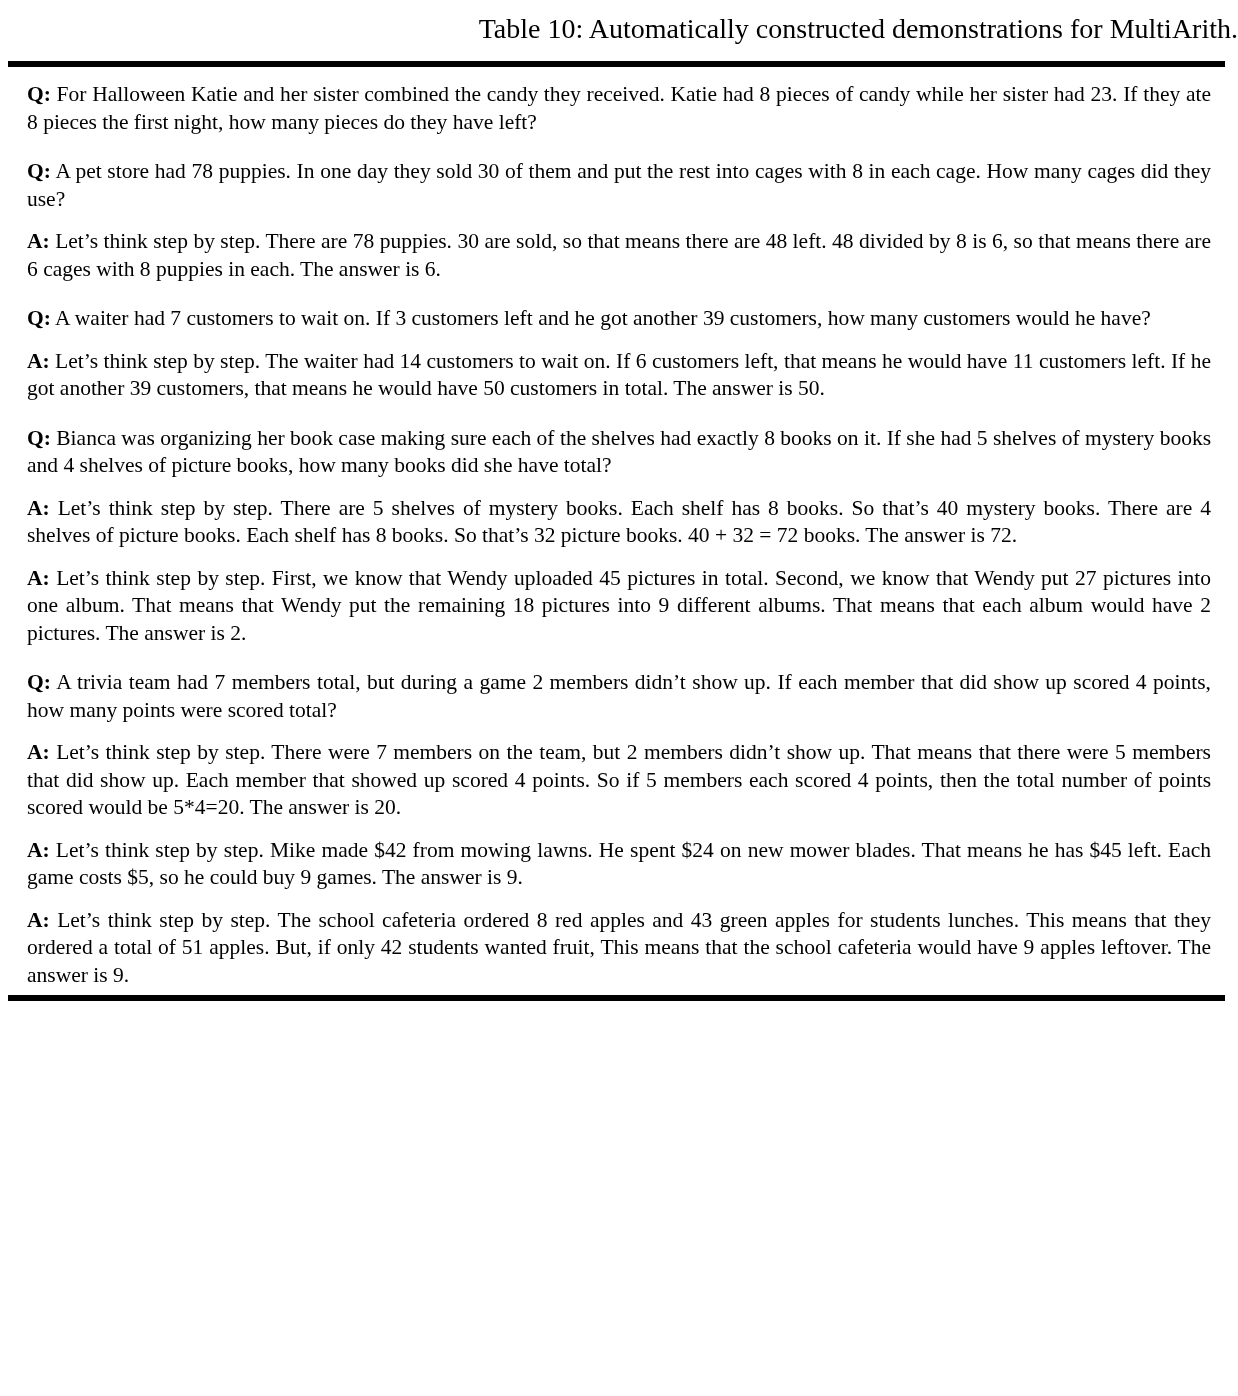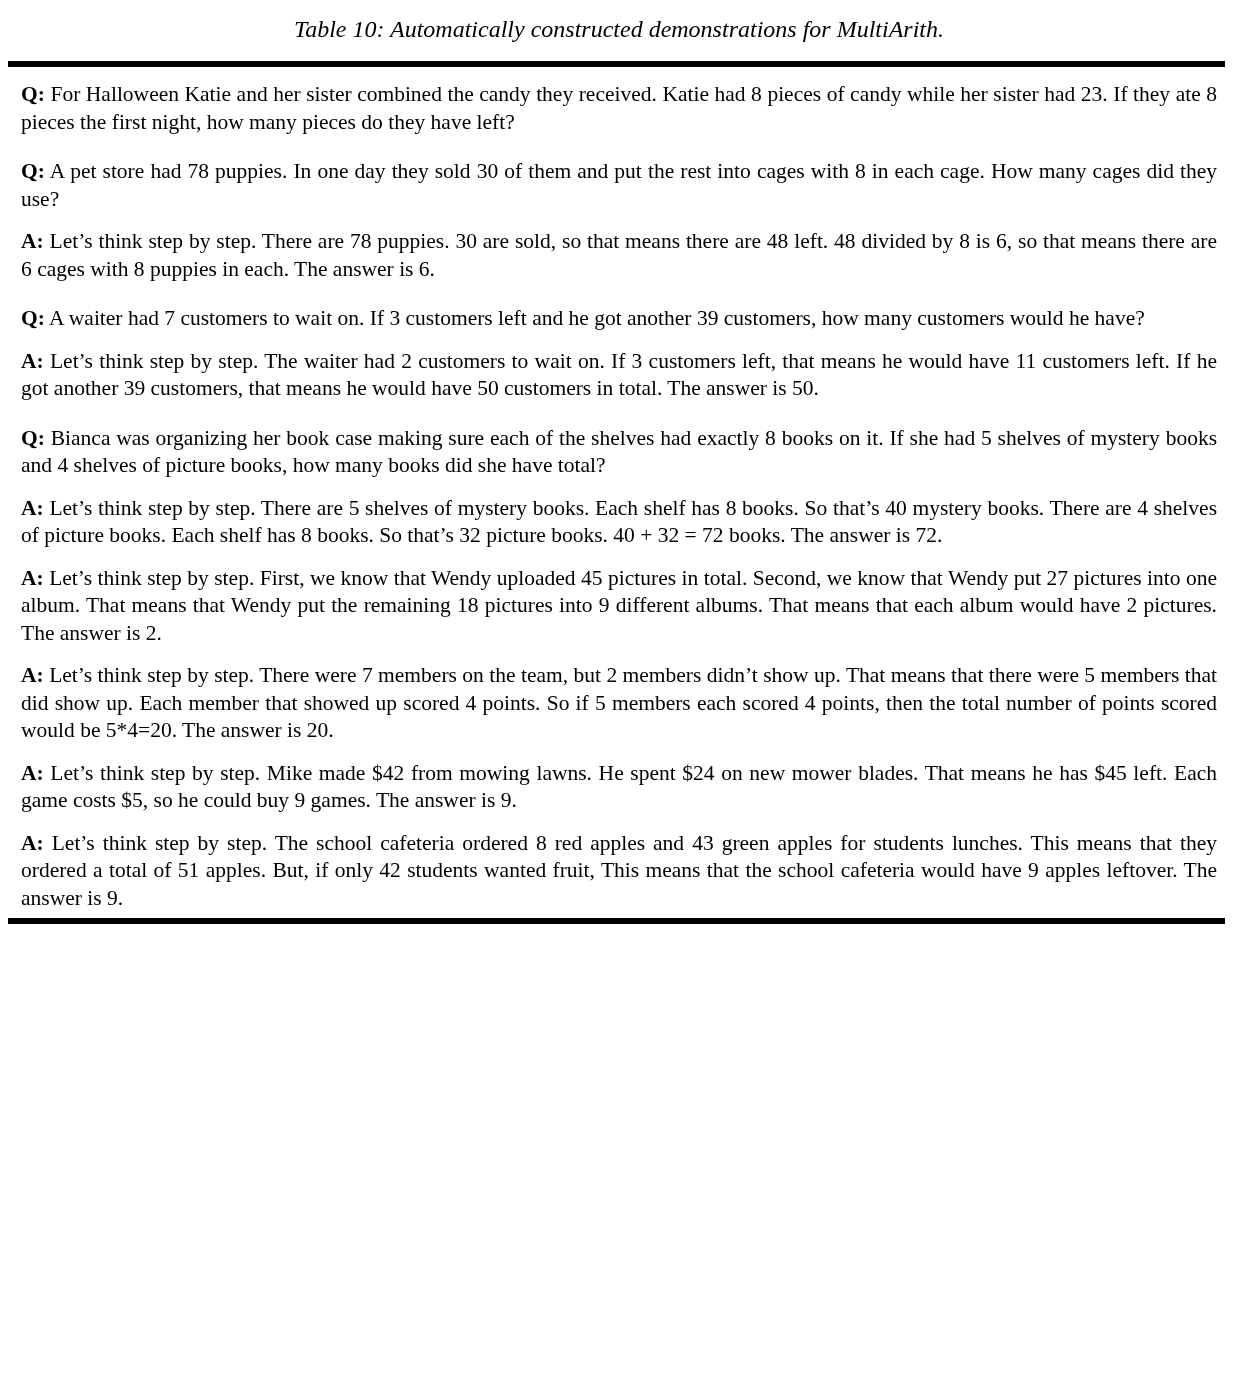--- a/index.html
+++ b/index.html
@@ -8,36 +8,35 @@
     background: #ffffff;
   }
   body {
     width: 1238px;
     height: 1396px;
     font-family: "Liberation Serif", "DejaVu Serif", serif;
     color: #000000;
     overflow: hidden;
   }
   .caption {
-    text-align: center;
-    font-size: 24px;
+    text-align: right;
+    font-size: 28px;
     line-height: 26px;
     margin-top: 16px;
-    font-style: italic;
   }
   .rule {
     height: 6px;
     background: #000000;
     margin-left: 8px;
     margin-right: 13px;
   }
   .rule-top { margin-top: 19px; }
   .rule-bottom { margin-top: 6px; }
   .content {
-    margin: 0 21px;
+    margin: 0 27px;
     font-size: 21.5px;
     line-height: 27.5px;
     text-align: justify;
   }
   .content p { margin: 0; }
   .content p.q { margin-top: 22px; }
   .content p.q.first { margin-top: 14px; }
   .content p.a { margin-top: 15px; }
   .lbl { font-weight: bold; }
 </style>
@@ -49,27 +48,28 @@
 <div class="rule rule-top"></div>
 
 <div class="content">
 
   <p class="q first"><span class="lbl">Q:</span> <span>For Halloween Katie and her sister combined the candy they received. Katie had 8 pieces of candy while her sister had 23. If they ate 8 pieces the first night, how many pieces do they have left?</span></p>
 
   <p class="q"><span class="lbl">Q:</span> <span>A pet store had 78 puppies. In one day they sold 30 of them and put the rest into cages with 8 in each cage. How many cages did they use?</span></p>
   <p class="a"><span class="lbl">A:</span> <span>Let’s think step by step. There are 78 puppies. 30 are sold, so that means there are 48 left. 48 divided by 8 is 6, so that means there are 6 cages with 8 puppies in each. The answer is 6.</span></p>
 
   <p class="q"><span class="lbl">Q:</span> <span>A waiter had 7 customers to wait on. If 3 customers left and he got another 39 customers, how many customers would he have?</span></p>
-  <p class="a"><span class="lbl">A:</span> <span>Let’s think step by step. The waiter had 2 customers to wait on. If 3 customers left, that means he would have 11 customers left. If he got another 39 customers, that means he would have 50 customers in total. The answer is 50.</span></p>
+  <p class="a"><span class="lbl">A:</span> <span>Let’s think step by step. The waiter had 14 customers to wait on. If 6 customers left, that means he would have 11 customers left. If he got another 39 customers, that means he would have 50 customers in total. The answer is 50.</span></p>
 
   <p class="q"><span class="lbl">Q:</span> <span>Bianca was organizing her book case making sure each of the shelves had exactly 8 books on it. If she had 5 shelves of mystery books and 4 shelves of picture books, how many books did she have total?</span></p>
   <p class="a"><span class="lbl">A:</span> <span>Let’s think step by step. There are 5 shelves of mystery books. Each shelf has 8 books. So that’s 40 mystery books. There are 4 shelves of picture books. Each shelf has 8 books. So that’s 32 picture books. 40 + 32 = 72 books. The answer is 72.</span></p>
 
   <p class="a"><span class="lbl">A:</span> <span>Let’s think step by step. First, we know that Wendy uploaded 45 pictures in total. Second, we know that Wendy put 27 pictures into one album. That means that Wendy put the remaining 18 pictures into 9 different albums. That means that each album would have 2 pictures. The answer is 2.</span></p>
 
+  <p class="q"><span class="lbl">Q:</span> <span>A trivia team had 7 members total, but during a game 2 members didn’t show up. If each member that did show up scored 4 points, how many points were scored total?</span></p>
   <p class="a"><span class="lbl">A:</span> <span>Let’s think step by step. There were 7 members on the team, but 2 members didn’t show up. That means that there were 5 members that did show up. Each member that showed up scored 4 points. So if 5 members each scored 4 points, then the total number of points scored would be 5*4=20. The answer is 20.</span></p>
 
   <p class="a"><span class="lbl">A:</span> <span>Let’s think step by step. Mike made $42 from mowing lawns. He spent $24 on new mower blades. That means he has $45 left. Each game costs $5, so he could buy 9 games. The answer is 9.</span></p>
 
   <p class="a"><span class="lbl">A:</span> <span>Let’s think step by step. The school cafeteria ordered 8 red apples and 43 green apples for students lunches. This means that they ordered a total of 51 apples. But, if only 42 students wanted fruit, This means that the school cafeteria would have 9 apples leftover. The answer is 9.</span></p>
 
 </div>
 
 <div class="rule rule-bottom"></div>
 

